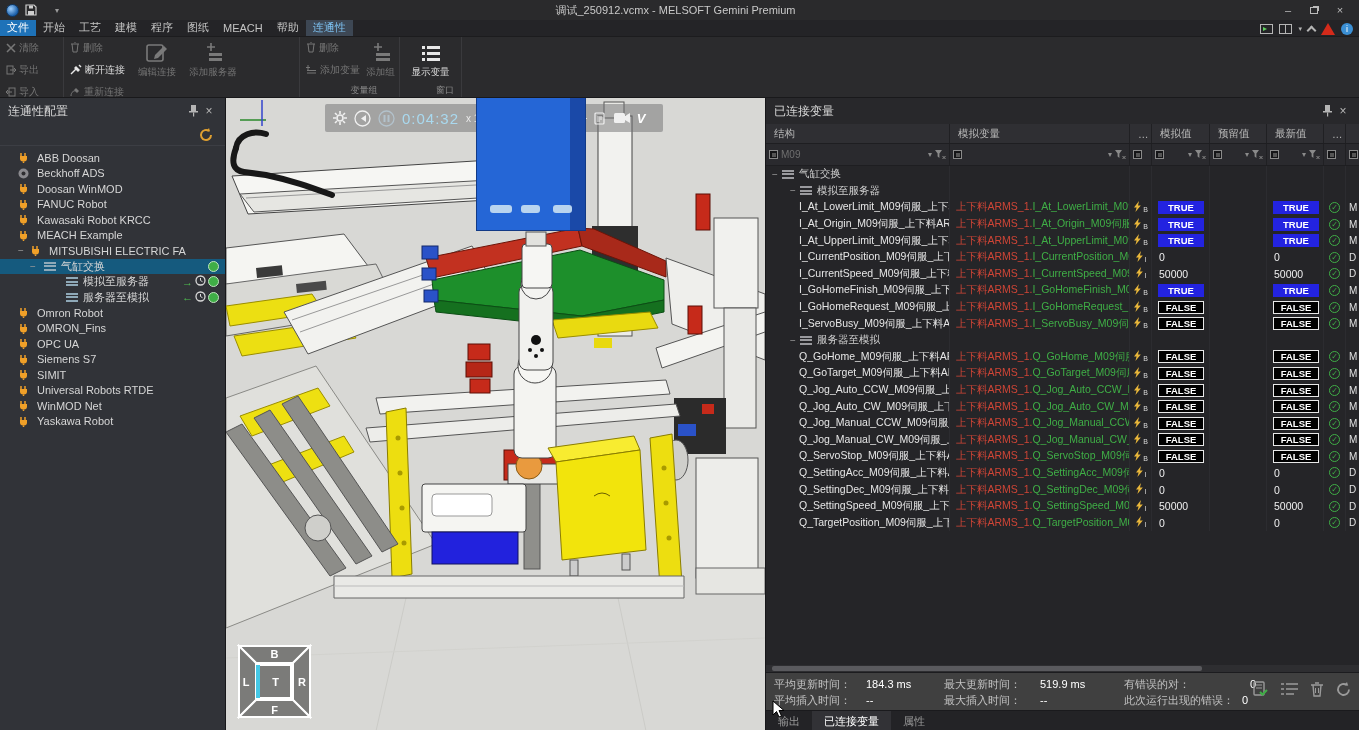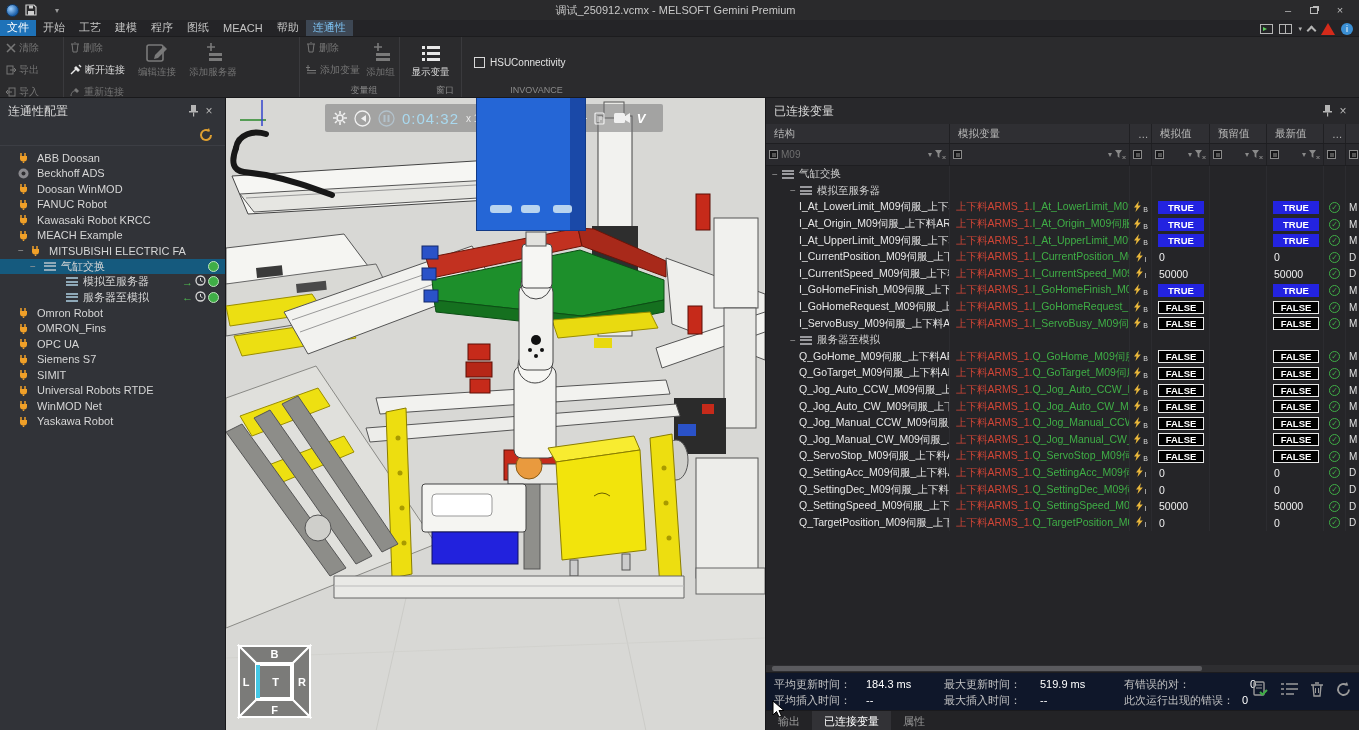--- a/index.html
+++ b/index.html
@@ -110,21 +110,21 @@
   .badge { width:46px; height:13px; display:flex; align-items:center; justify-content:center;
     font-size:9.5px; font-weight:bold; color:#fff; margin-left:6px;}
   .badge.true { background:#2323e0; }
   .badge.false { background:#000; border:1px solid #e8e8e8;}
   .numval { color:#efefef; padding-left:7px; font-size:10.5px;}
   .chk { width:11px; height:11px; border-radius:50%; border:1.5px solid #3fae46; color:#3fae46;
     font-size:8px; display:flex; align-items:center; justify-content:center; margin:0 auto;}
   .letter { color:#e2e2e2; padding-left:3px; font-size:10px;}
   .hscroll { height:7px; background:#2e2e31; position:relative; }
   .hscroll .thumb { position:absolute; left:6px; top:1px; height:5px; width:430px; background:#5a5a5e; border-radius:2px;}
-  .statsbar { height:38px; background:#0f172a; border-top:1px solid #1c1c1f; padding:3px 8px; position:relative; font-size:11px;}
+  .statsbar { height:38px; background:#404040; border-top:1px solid #1c1c1f; padding:3px 8px; position:relative; font-size:11px;}
   .stat-row { display:flex; height:16px; align-items:center;}
   .stat-label { color:#c2c2c2; }
   .stat-val { color:#ffffff; margin-right:14px;}
   .w1{width:92px;} .w2{width:64px;} .w3{width:96px;} .w4{width:70px;}
   .stat-icons { position:absolute; right:8px; top:8px; display:flex; gap:12px; align-items:center;}
   .bottom-tabs { height:21px; background:#232326; display:flex; align-items:stretch; border-top:1px solid #1a1a1d;}
   .btab { padding:0 12px; font-size:11px; color:#9a9a9a; display:flex; align-items:center;}
   .btab.active { color:#ffffff; background:#323236;}
   .cursor { position:absolute; z-index:50; }
 </style>
@@ -285,29 +285,20 @@
               <rect x="8" y="11" width="13" height="3" fill="#e8e8e8"></rect>
               <rect x="3" y="17" width="3" height="3" fill="#e8e8e8"></rect>
               <rect x="8" y="17" width="13" height="3" fill="#e8e8e8"></rect>
             </svg>
           <span>显示变量</span>
           </div>
       </div>
       <div class="glabel">窗口</div>
     </div>
 
-    <div class="rgroup" style="width:120px;border-right:none">
-      <div class="rcontent">
-        <div class="hsu-box">
-          <span class="hsu-check"></span>
-          <span>HSUConnectivity</span>
-        </div>
-      </div>
-      <div class="glabel">INVOVANCE</div>
-    </div>
     <div style="flex:1"></div>
   </div>
 
   <div class="main">
 
     <div class="lpanel">
       <div class="panel-head">
         <span class="ph-title">连通性配置</span>
         <span class="ph-ic">
           <svg width="9" height="12" viewBox="0 0 9 12">

